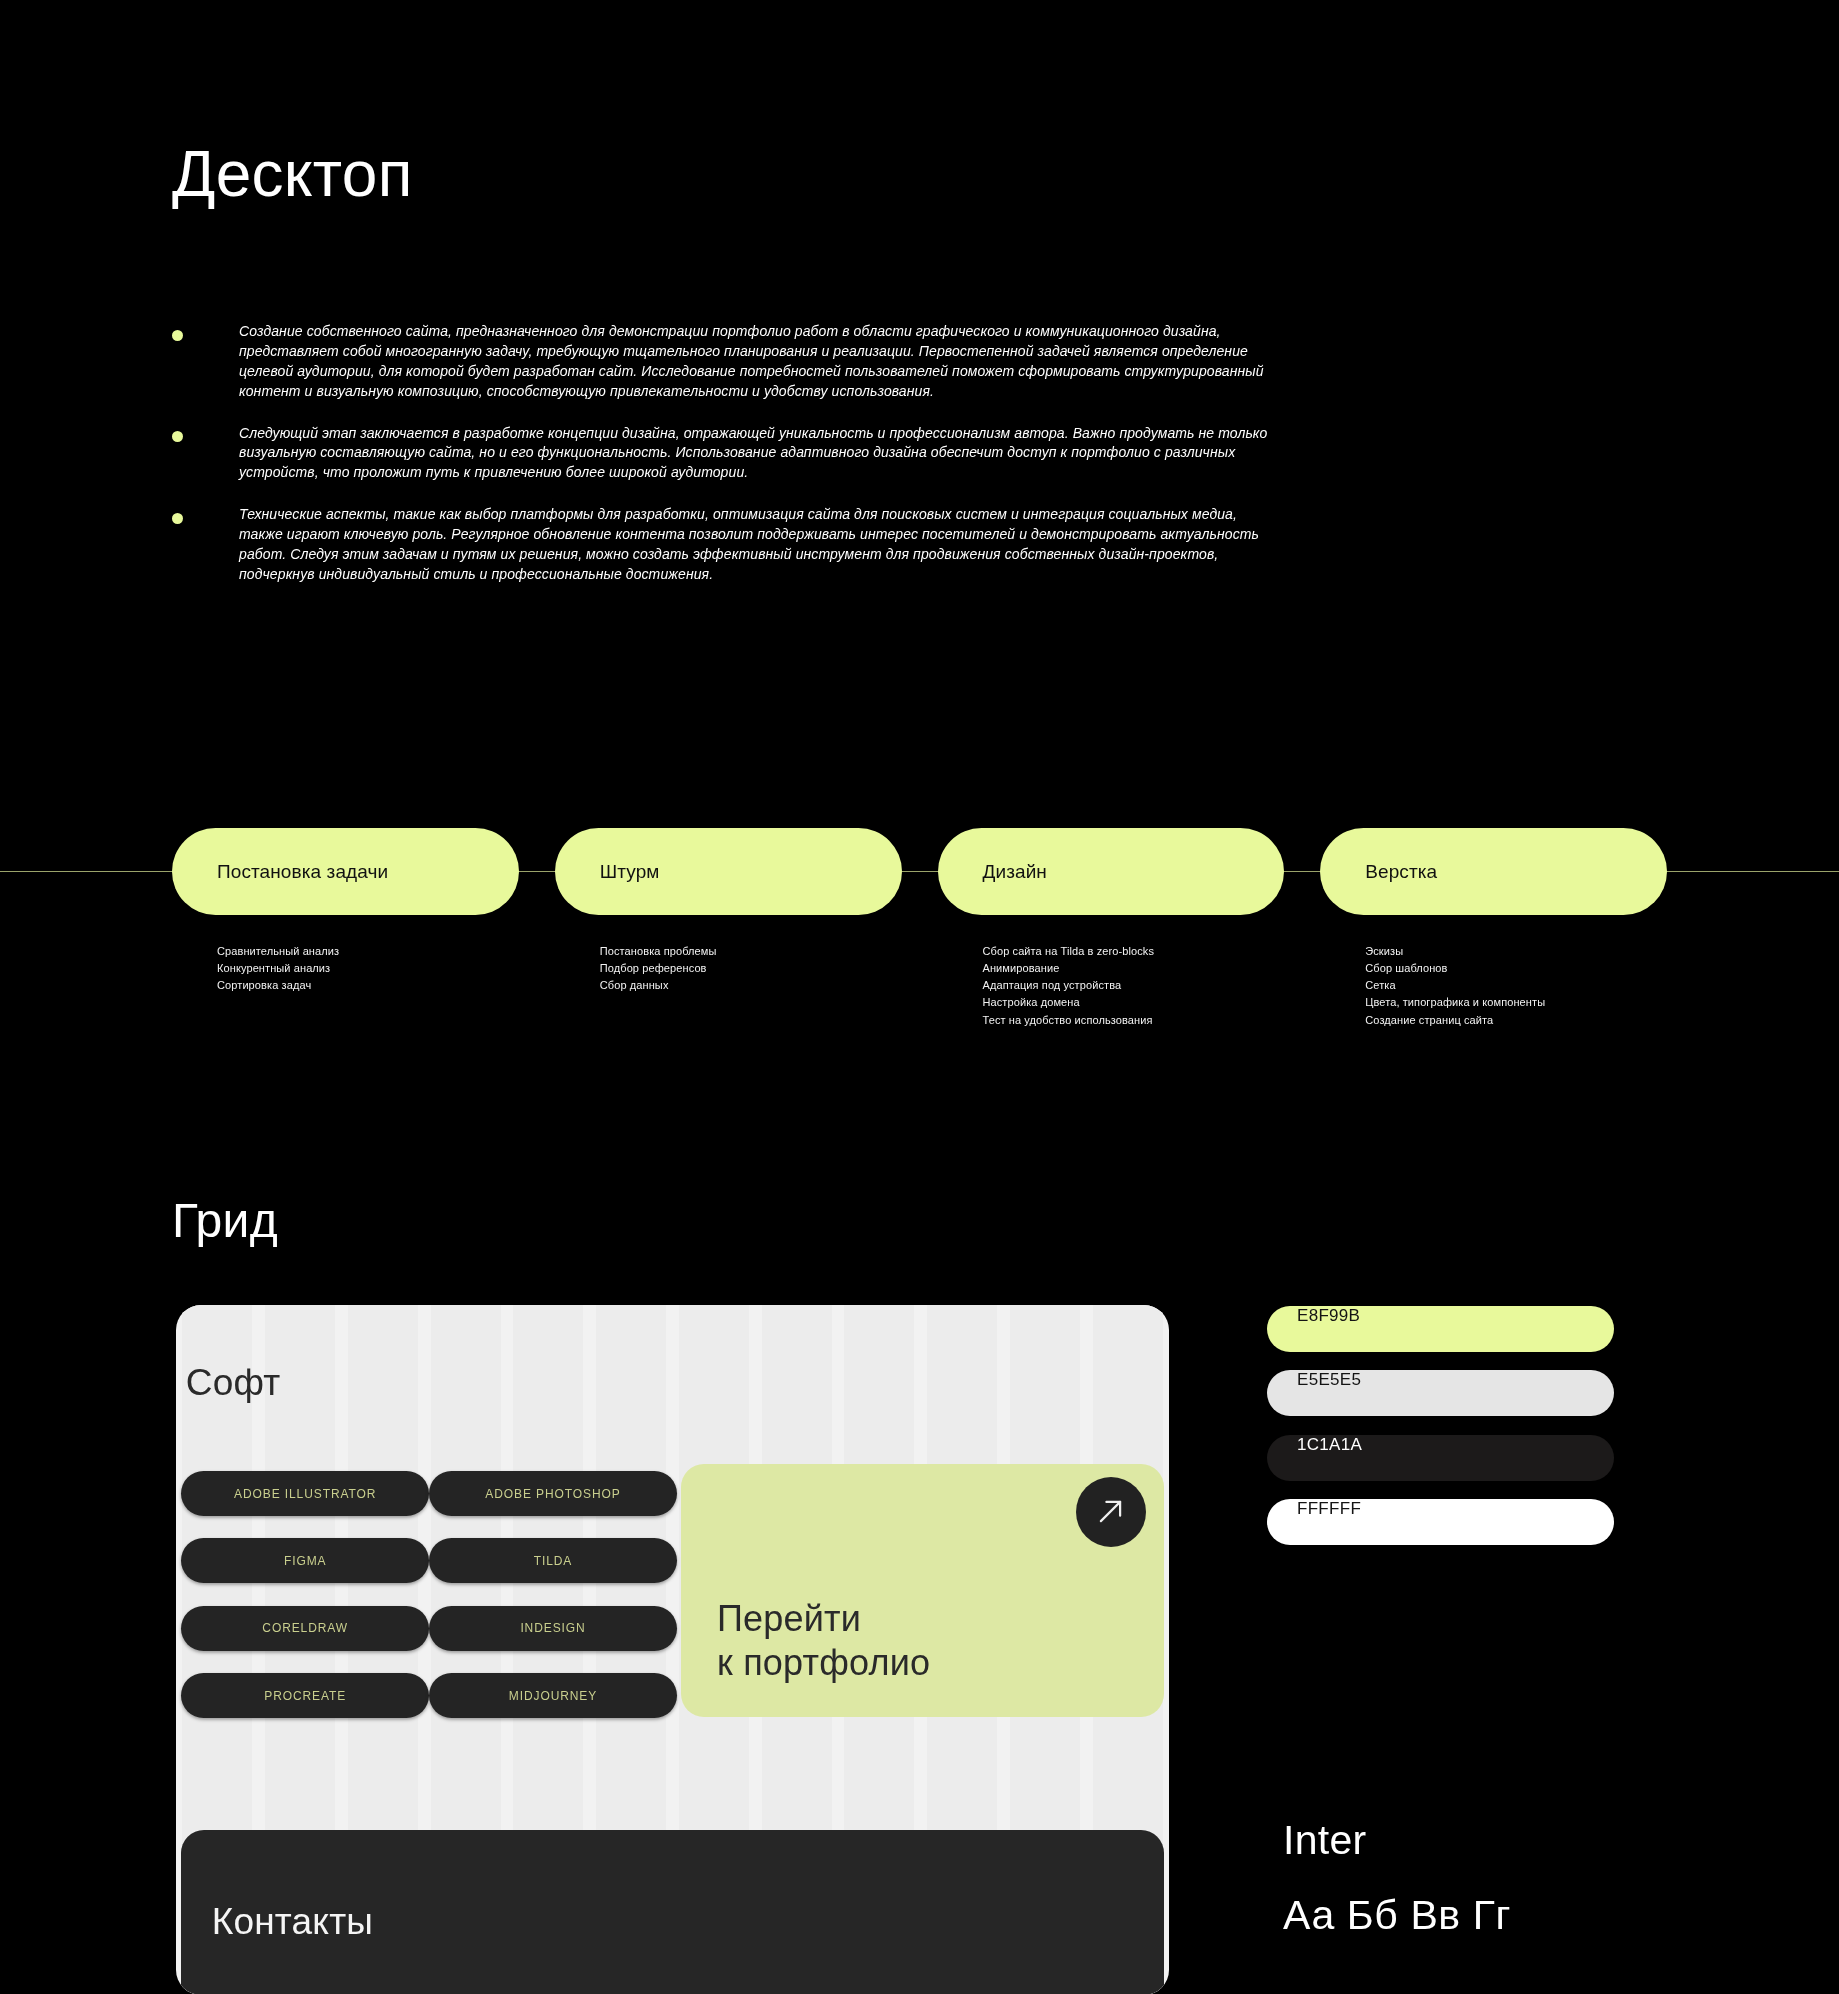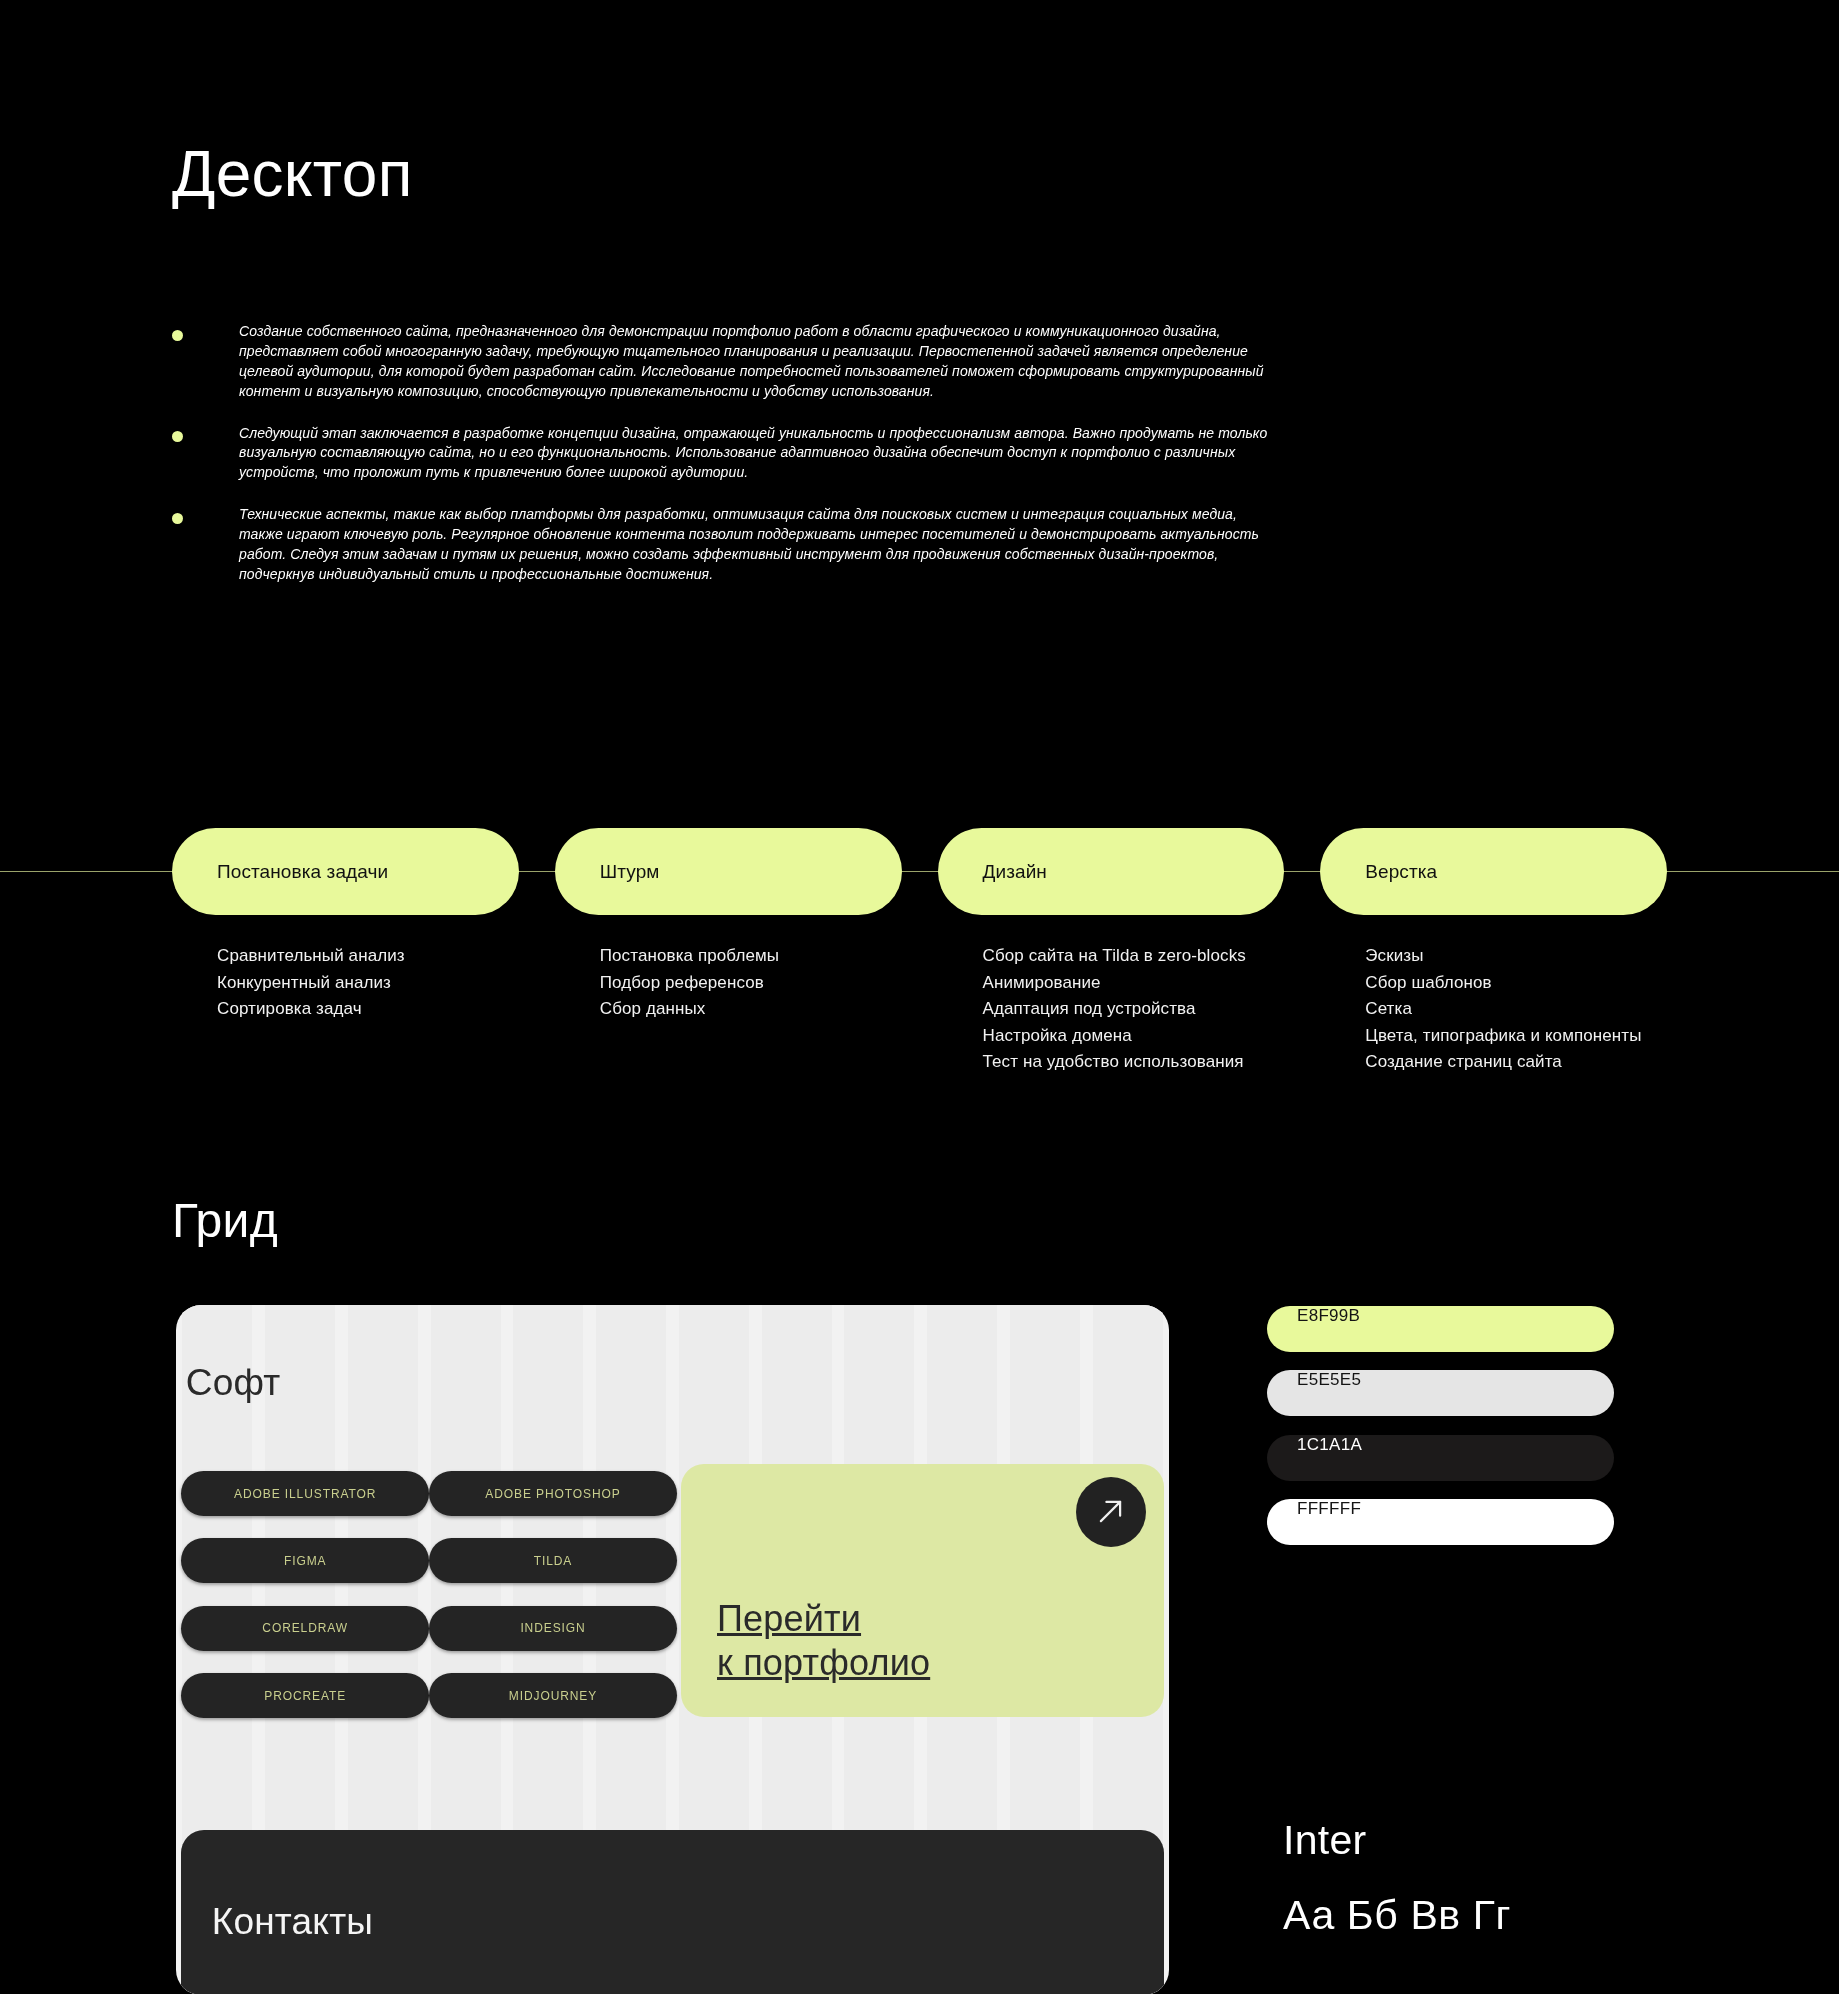--- a/index.html
+++ b/index.html
@@ -107,21 +107,21 @@
     width: 1495px;
     display: flex;
     gap: 36px;
   }
   .sublist {
     flex: 1 1 0;
     padding-left: 45px;
   }
   .sublist-item {
     color: #f2f2f2;
-    font-size: 17px;
+    font-size: 11px;
     line-height: 1.56;
     letter-spacing: 0.1px;
     white-space: nowrap;
   }
 
   
   .mock {
     position: absolute;
     left: 176px;
     top: 1305px;
@@ -190,21 +190,20 @@
   }
   .portfolio-text {
     position: absolute;
     left: 36px;
     bottom: 32px;
     color: #2a2a2a;
     font-size: 36px;
     line-height: 1.22;
     font-weight: 400;
     letter-spacing: 0.2px;
-    text-decoration: underline;
   }
   .arrow-btn {
     position: absolute;
     right: 18.4px;
     top: 12.6px;
     width: 70px;
     height: 70px;
     border-radius: 50%;
     background: #222222;
     display: flex;

